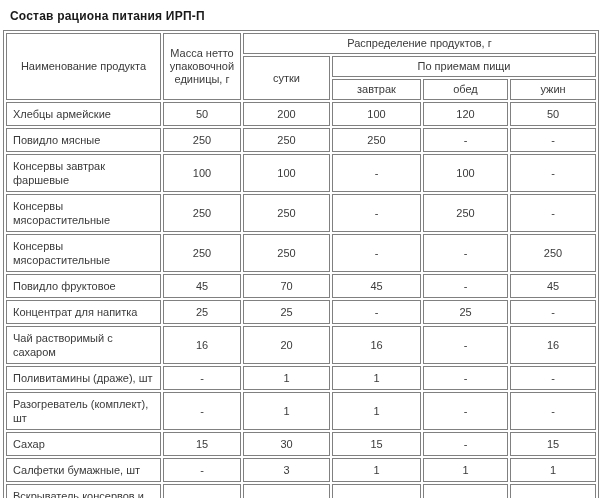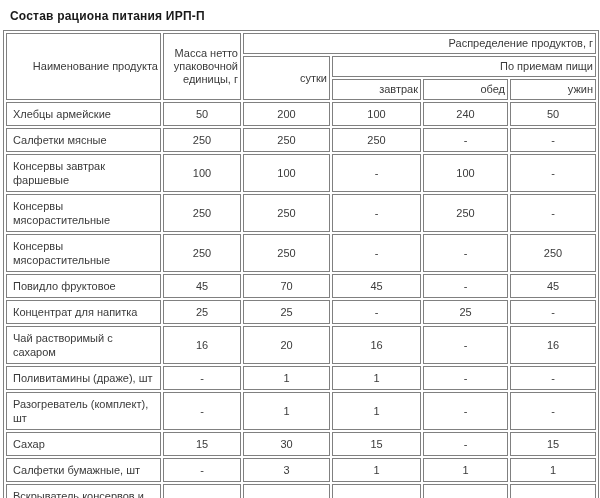--- a/index.html
+++ b/index.html
@@ -34,21 +34,21 @@
   table.ration td {
     border: 1px solid #808080;
     font-size: 11px;
     font-weight: normal;
     color: #3a3a3a;
     vertical-align: middle;
     background: #ffffff;
     overflow: hidden;
   }
   table.ration th {
-    text-align: right;
+    text-align: center;
     padding: 3px 2px;
     line-height: 13px;
   }
   td.name {
     text-align: left;
     padding: 4px 4px 4px 6px;
     line-height: 14px;
   }
   td.num {
     text-align: center;
@@ -85,25 +85,25 @@
       <th>обед</th>
       <th>ужин</th>
     </tr>
   </thead>
   <tbody>
     <tr>
       <td class="name">Хлебцы армейские</td>
       <td class="num">50</td>
       <td class="num">200</td>
       <td class="num">100</td>
-      <td class="num">240</td>
+      <td class="num">120</td>
       <td class="num">50</td>
     </tr>
     <tr>
-      <td class="name">Салфетки мясные</td>
+      <td class="name">Повидло мясные</td>
       <td class="num">250</td>
       <td class="num">250</td>
       <td class="num">250</td>
       <td class="num">-</td>
       <td class="num">-</td>
     </tr>
     <tr>
       <td class="name">Консервы завтрак фаршевые</td>
       <td class="num">100</td>
       <td class="num">100</td>

